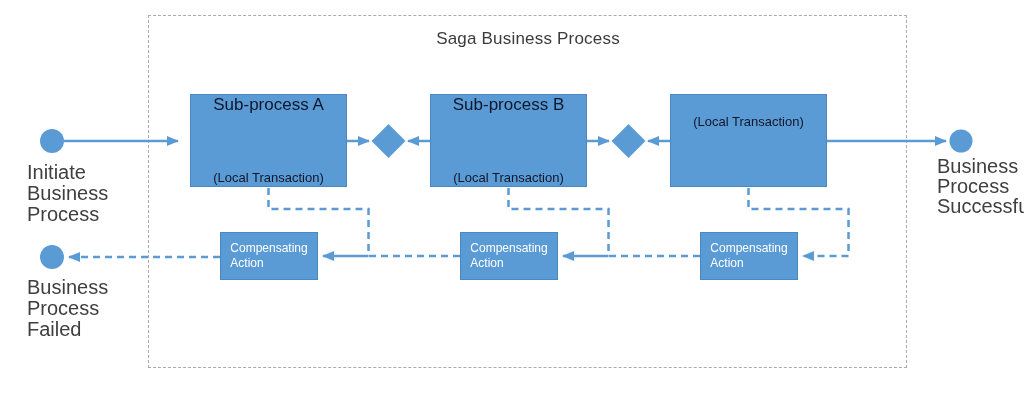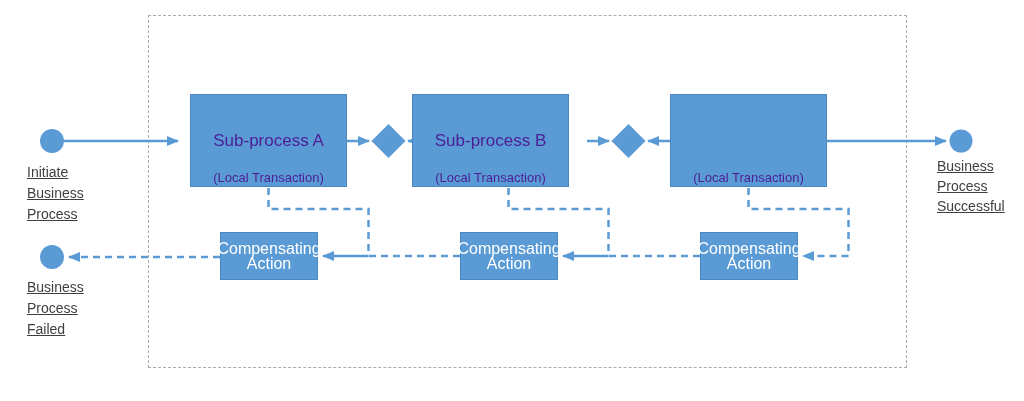--- a/index.html
+++ b/index.html
@@ -11,49 +11,49 @@
     position:absolute;left:148px;top:15px;width:759px;height:353px;
     border:1px dashed #ababab;box-sizing:border-box;
   }
   .frame-title{
     position:absolute;left:148px;top:29px;width:760px;text-align:center;
     font-size:17px;color:#3b3b3b;letter-spacing:.2px;
   }
   .connectors{position:absolute;left:0;top:0;width:1024px;height:401px;}
   .proc{
     position:absolute;top:94px;width:157px;height:93px;background:#5b9bd5;
-    border:1px solid #4b87c2;box-sizing:border-box;color:#4c1d95;
-    display:flex;flex-direction:column;justify-content:flex-end;align-items:center;
+    border:1px solid #4b87c2;box-sizing:border-box;color:#0f172a;
+    display:flex;flex-direction:column;justify-content:space-between;align-items:center;
     text-align:center;
   }
-  .proc-a{left:190px;} .proc-b{left:412px;} .proc-c{left:670px;}
+  .proc-a{left:190px;} .proc-b{left:430px;} .proc-c{left:670px;}
   .proc .name{font-size:17px;line-height:20px;}
   .proc .detail{font-size:13px;line-height:16px;margin-top:19px;}
   .comp{
     position:absolute;top:232px;width:98px;height:48px;background:#5b9bd5;
     border:1px solid #4b87c2;box-sizing:border-box;color:#ffffff;
-    display:flex;justify-content:center;align-items:center;text-align:center;
-    font-size:16px;line-height:15px;white-space:pre-line;
+    display:flex;justify-content:center;align-items:center;
+    font-size:12px;line-height:15px;white-space:pre-line;
   }
   .comp-1{left:220px;} .comp-2{left:460px;} .comp-3{left:700px;}
   .terminal-label{
-    position:absolute;font-size:14px;line-height:21px;color:#3f3f3f;
+    position:absolute;font-size:20px;line-height:21px;color:#3f3f3f;
     white-space:pre-line;
-    text-decoration:underline;
   }
   .lbl-start{left:27px;top:162px;}
   .lbl-success{left:937px;top:156px;line-height:20px;}
   .lbl-failed{left:27px;top:277px;}
 </style>
 </head>
 <body>
 
 <div class="stage">
 
   <div class="frame"></div>
+  <div class="frame-title">Saga Business Process</div>
 
   <svg class="connectors" width="1024" height="401" viewBox="0 0 1024 401" xmlns="http://www.w3.org/2000/svg">
     <defs>
       <marker id="ah" viewBox="0 0 12 10" refX="11" refY="5" markerWidth="12" markerHeight="10" markerUnits="userSpaceOnUse" orient="auto-start-reverse">
         <path d="M0,0 L12,5 L0,10 Z" fill="#5b9bd5"></path>
       </marker>
     </defs>
 
     <line x1="64" y1="141" x2="178" y2="141" stroke="#5b9bd5" stroke-width="2.5" marker-end="url(#ah)"></line>
     <line x1="347" y1="141" x2="369" y2="141" stroke="#5b9bd5" stroke-width="2.5" marker-end="url(#ah)"></line>

